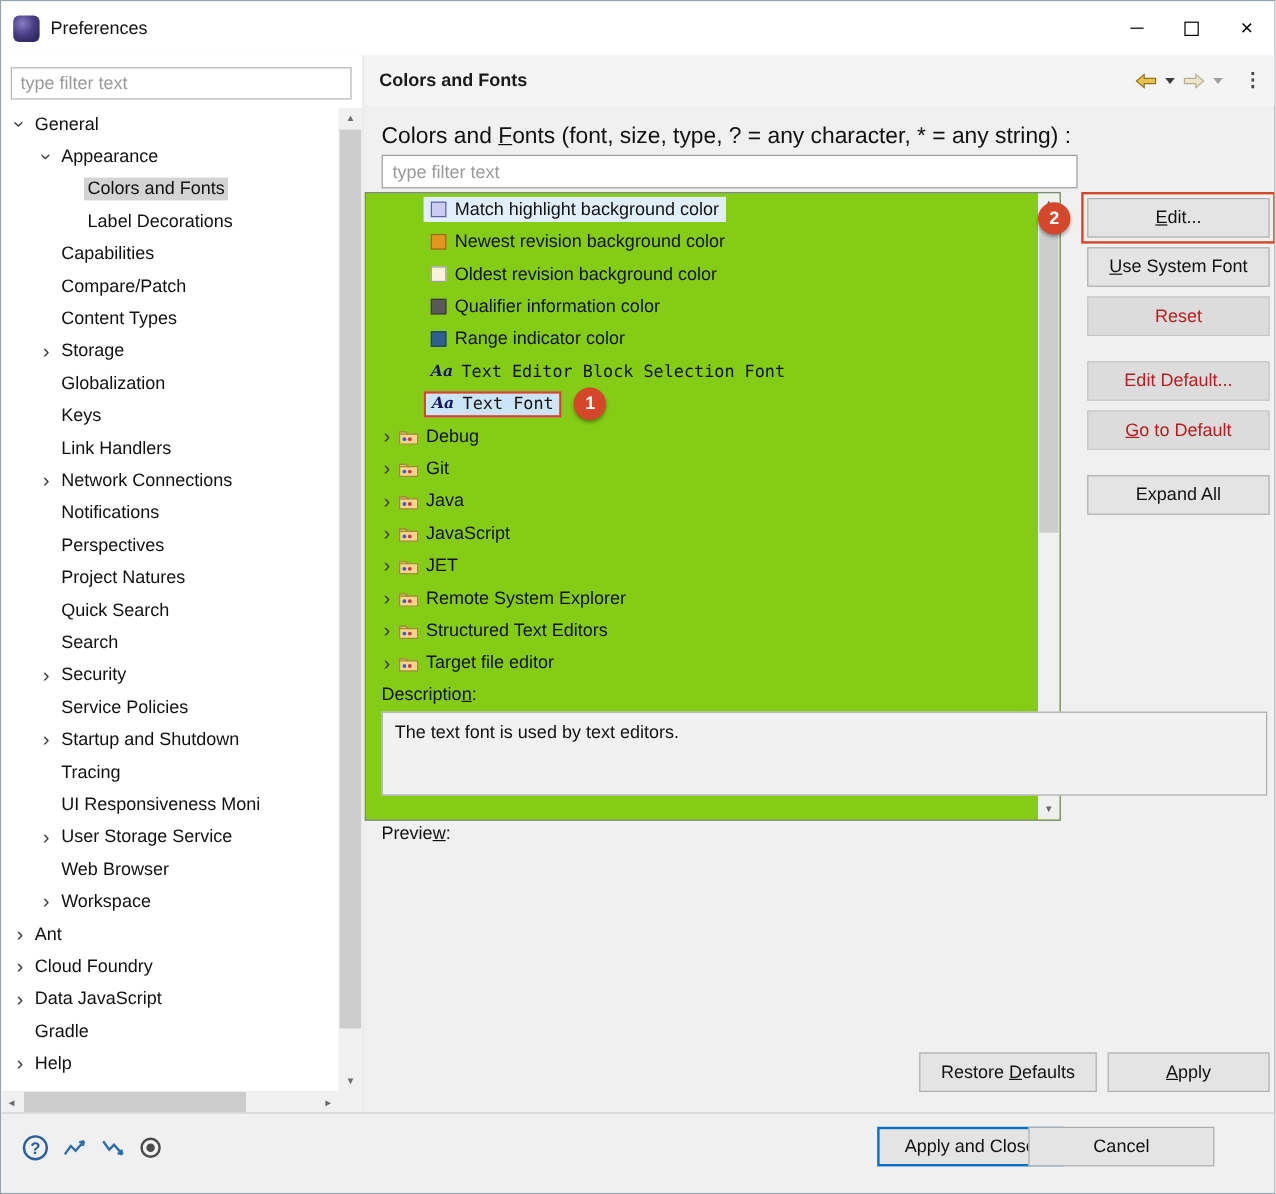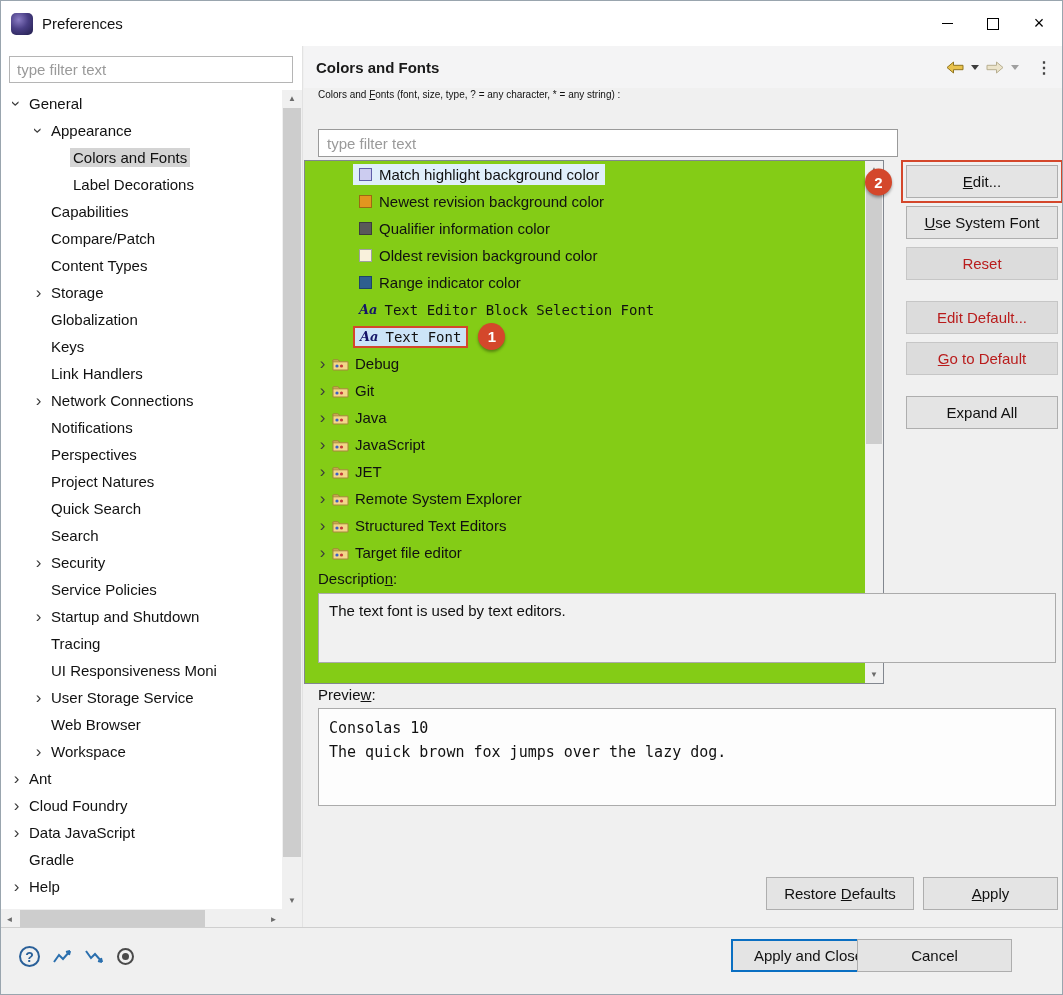--- a/index.html
+++ b/index.html
@@ -41,21 +41,21 @@
   
   .content{position:absolute;left:303px;top:45px;width:760px;height:883px;}
   .content-header{position:absolute;top:0;left:0;right:0;height:42px;background:#f4f4f5;display:flex;align-items:center;padding:0 12px;box-sizing:border-box;}
   .content-title{font-weight:bold;font-size:15px;color:#1a1a1a;}
   .nav{margin-left:auto;display:flex;align-items:center;gap:7px;}
   .navbtn{display:inline-flex;align-items:center;}
   .caret{width:0;height:0;border-left:4px solid transparent;border-right:4px solid transparent;border-top:5px solid #3c3c3c;display:inline-block;}
   .caret.dim{border-top-color:#9f9f9f;}
   .viewmenu{font-size:16px;color:#444;margin-left:10px;font-weight:bold;}
 
-  .filter-label{position:absolute;top:43px;left:14px;font-size:10px;}
+  .filter-label{position:absolute;top:57px;left:14px;font-size:19px;}
   .main-filter{position:absolute;top:83px;left:14px;width:580px;height:28px;box-sizing:border-box;border:1px solid #9a9a9a;font-size:15px;padding:0 8px;font-family:inherit;background:#fff;}
 
   .listbox{position:absolute;top:114px;left:0;width:580px;height:524px;background:#84cc16;border:1px solid #82878f;box-sizing:border-box;overflow:hidden;}
   .rows{position:absolute;top:0;left:0;right:18px;bottom:0;overflow:hidden;}
   .list-row{height:27px;display:flex;align-items:center;white-space:nowrap;font-size:15px;padding-left:8px;}
   .list-row.childrow{padding-left:48px;}
   .rowwrap{display:inline-flex;align-items:center;gap:7px;padding:2px 6px;}
   .rowwrap.tint{background:var(--tint);}
   .rowwrap.selrow{background:var(--selection);}
   .rowwrap.redbox{border:2px solid var(--annot);padding:1px 5px;}
@@ -285,28 +285,28 @@
             </span>
           </div>
           <div class="list-row childrow">
             <span class="rowwrap">
               <span class="swatch" style="background: rgb(226, 150, 31); border-color: rgb(156, 106, 18);"></span>
               <span class="list-label">Newest revision background color</span>
             </span>
           </div>
           <div class="list-row childrow">
             <span class="rowwrap">
+              <span class="swatch" style="background: rgb(249, 241, 220); border-color: rgb(160, 160, 160);"></span>
+              <span class="list-label">Oldest revision background color</span>
+            </span>
+          </div>
+          <div class="list-row childrow">
+            <span class="rowwrap">
               <span class="swatch" style="background: rgb(89, 89, 89); border-color: rgb(60, 60, 60);"></span>
               <span class="list-label">Qualifier information color</span>
-            </span>
-          </div>
-          <div class="list-row childrow">
-            <span class="rowwrap">
-              <span class="swatch" style="background: rgb(249, 241, 220); border-color: rgb(160, 160, 160);"></span>
-              <span class="list-label">Oldest revision background color</span>
             </span>
           </div>
           <div class="list-row childrow">
             <span class="rowwrap">
               <span class="swatch" style="background: rgb(46, 95, 143); border-color: rgb(29, 68, 104);"></span>
               <span class="list-label">Range indicator color</span>
             </span>
           </div>
           <div class="list-row childrow">
             <span class="rowwrap">
@@ -435,24 +435,20 @@
         <div class="vspacer"></div>
         <button class="abtn"><span class="blabel">Expand All</span></button>
       </div>
 
     <div class="desc-label">Descriptio<u>n</u>:</div>
     <div class="desc-box">
       <span>The text font is used by text editors.</span>
     </div>
 
     <div class="prev-label">Previe<u>w</u>:</div>
-    <div class="prev-box mono">
-      <div>Consolas 10</div>
-      <div>The quick brown fox jumps over the lazy dog.</div>
-    </div>
 
     <button class="btn restore">Restore <u>D</u>efaults</button>
     <button class="btn applybtn"><u>A</u>pply</button>
   </div>
 
   <div class="bottombar">
     <div class="footer-icons">
       <span class="helpicon">?</span>
       <span class="ficon">
         <svg width="19" height="15" viewBox="0 0 19 15">

